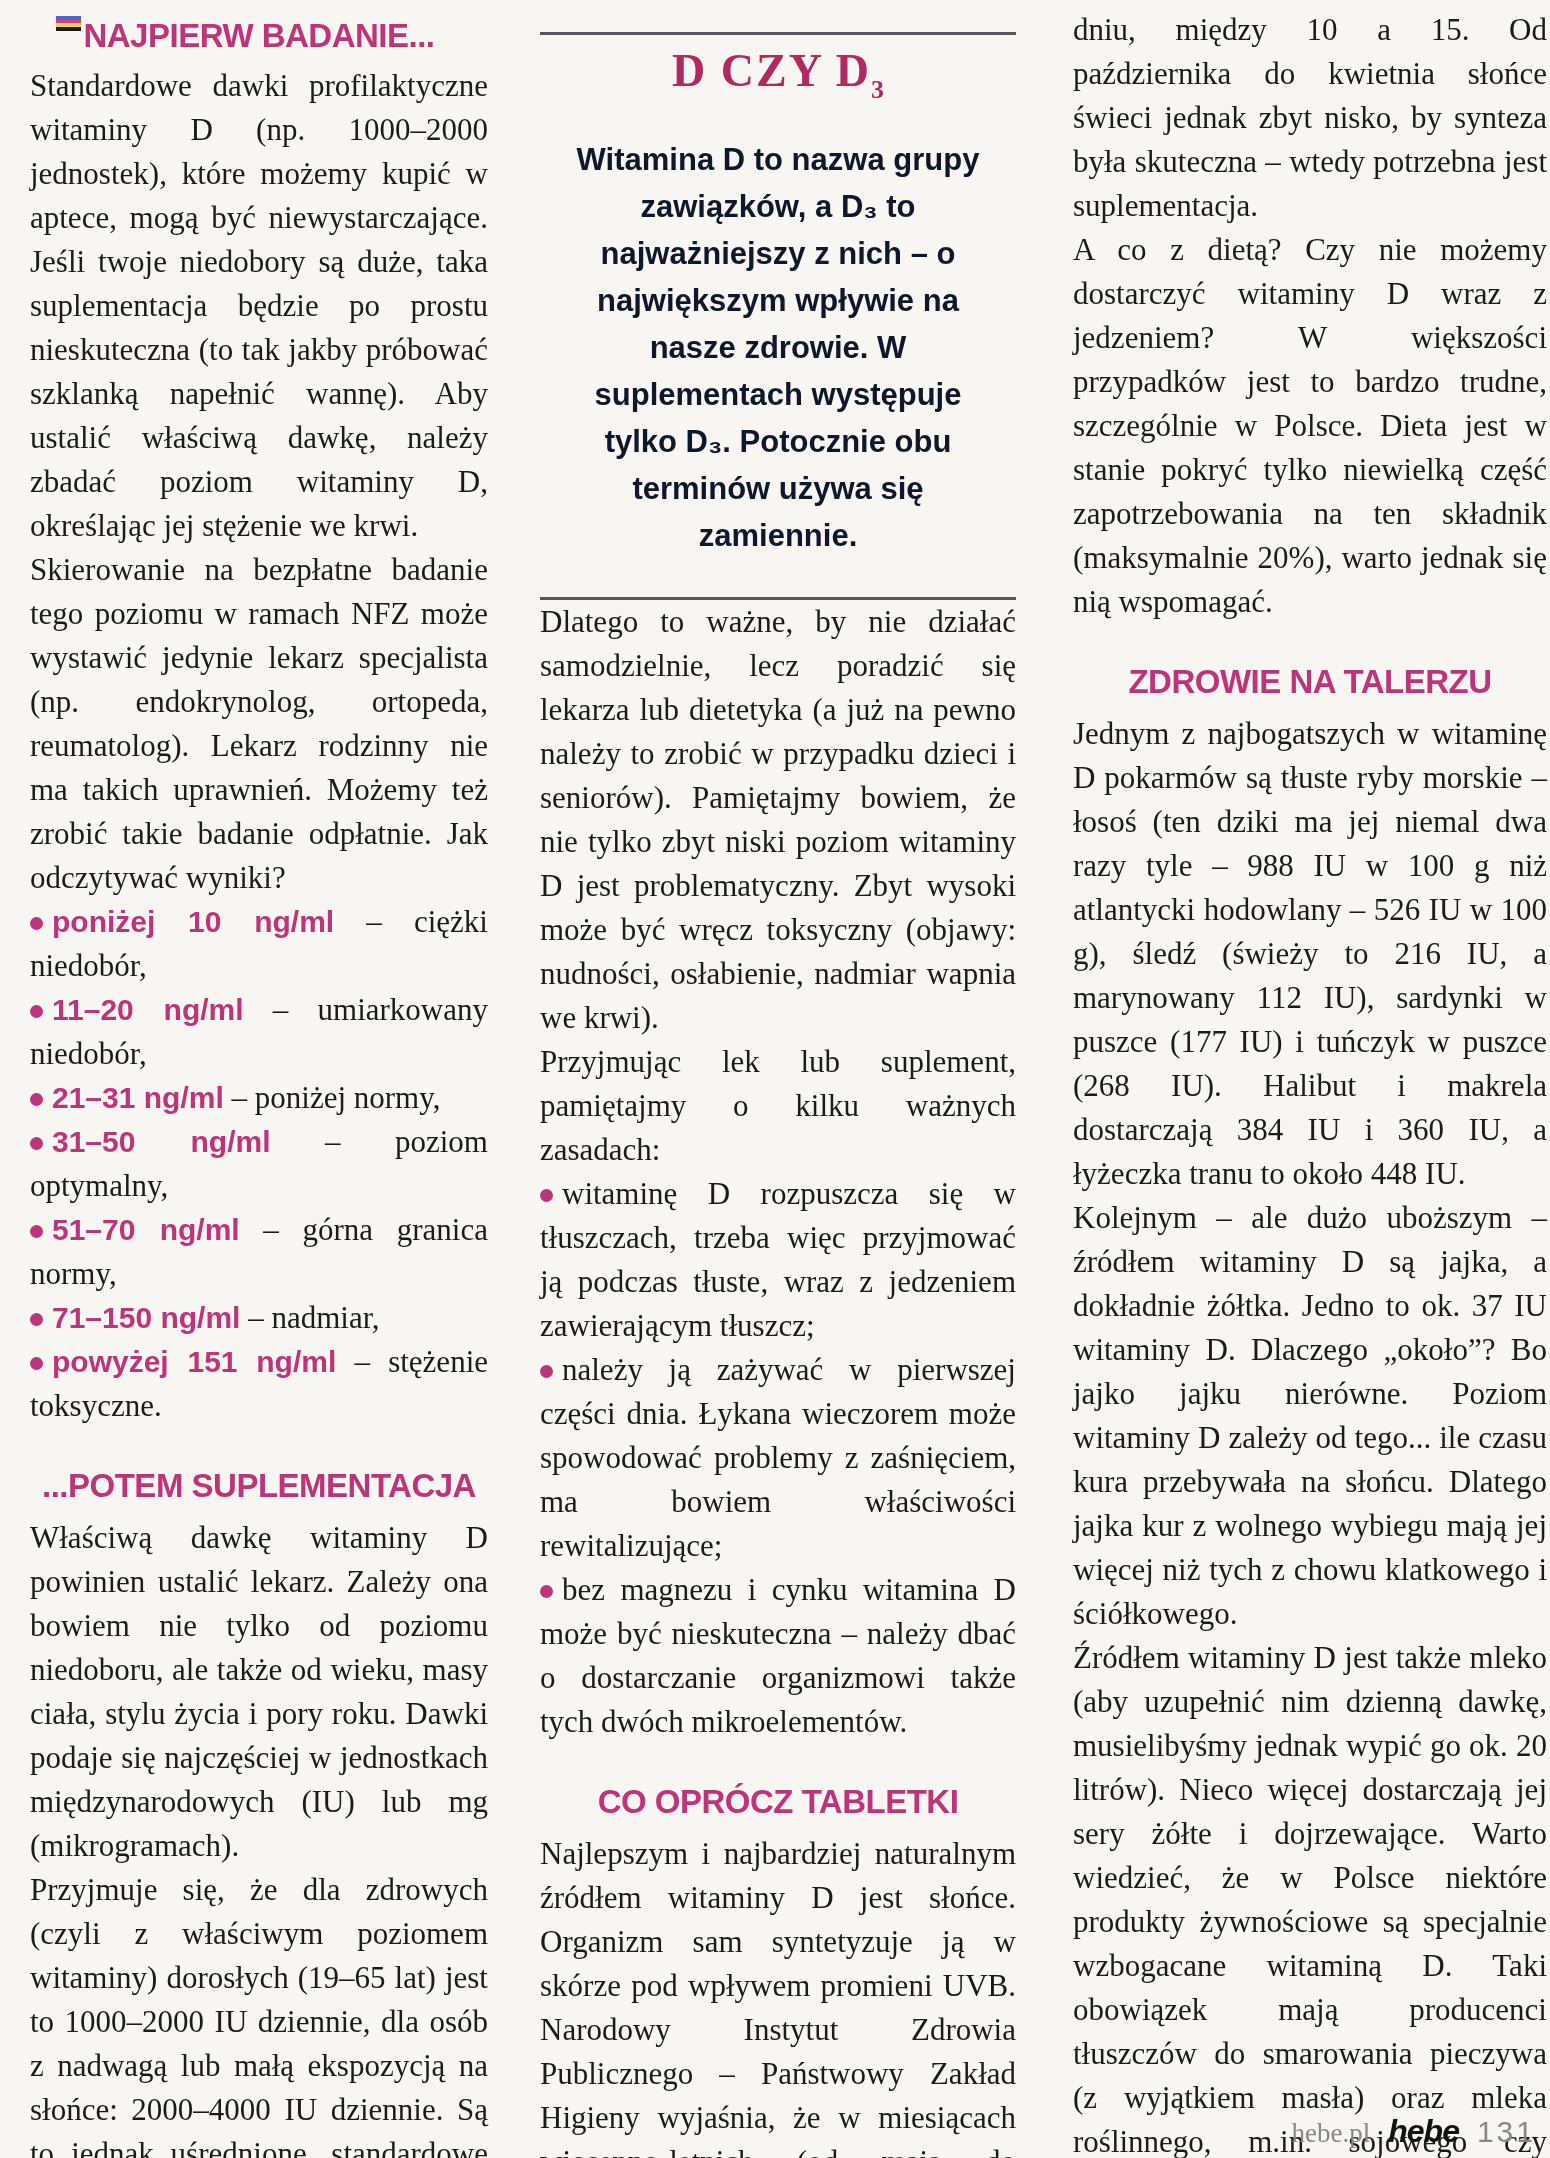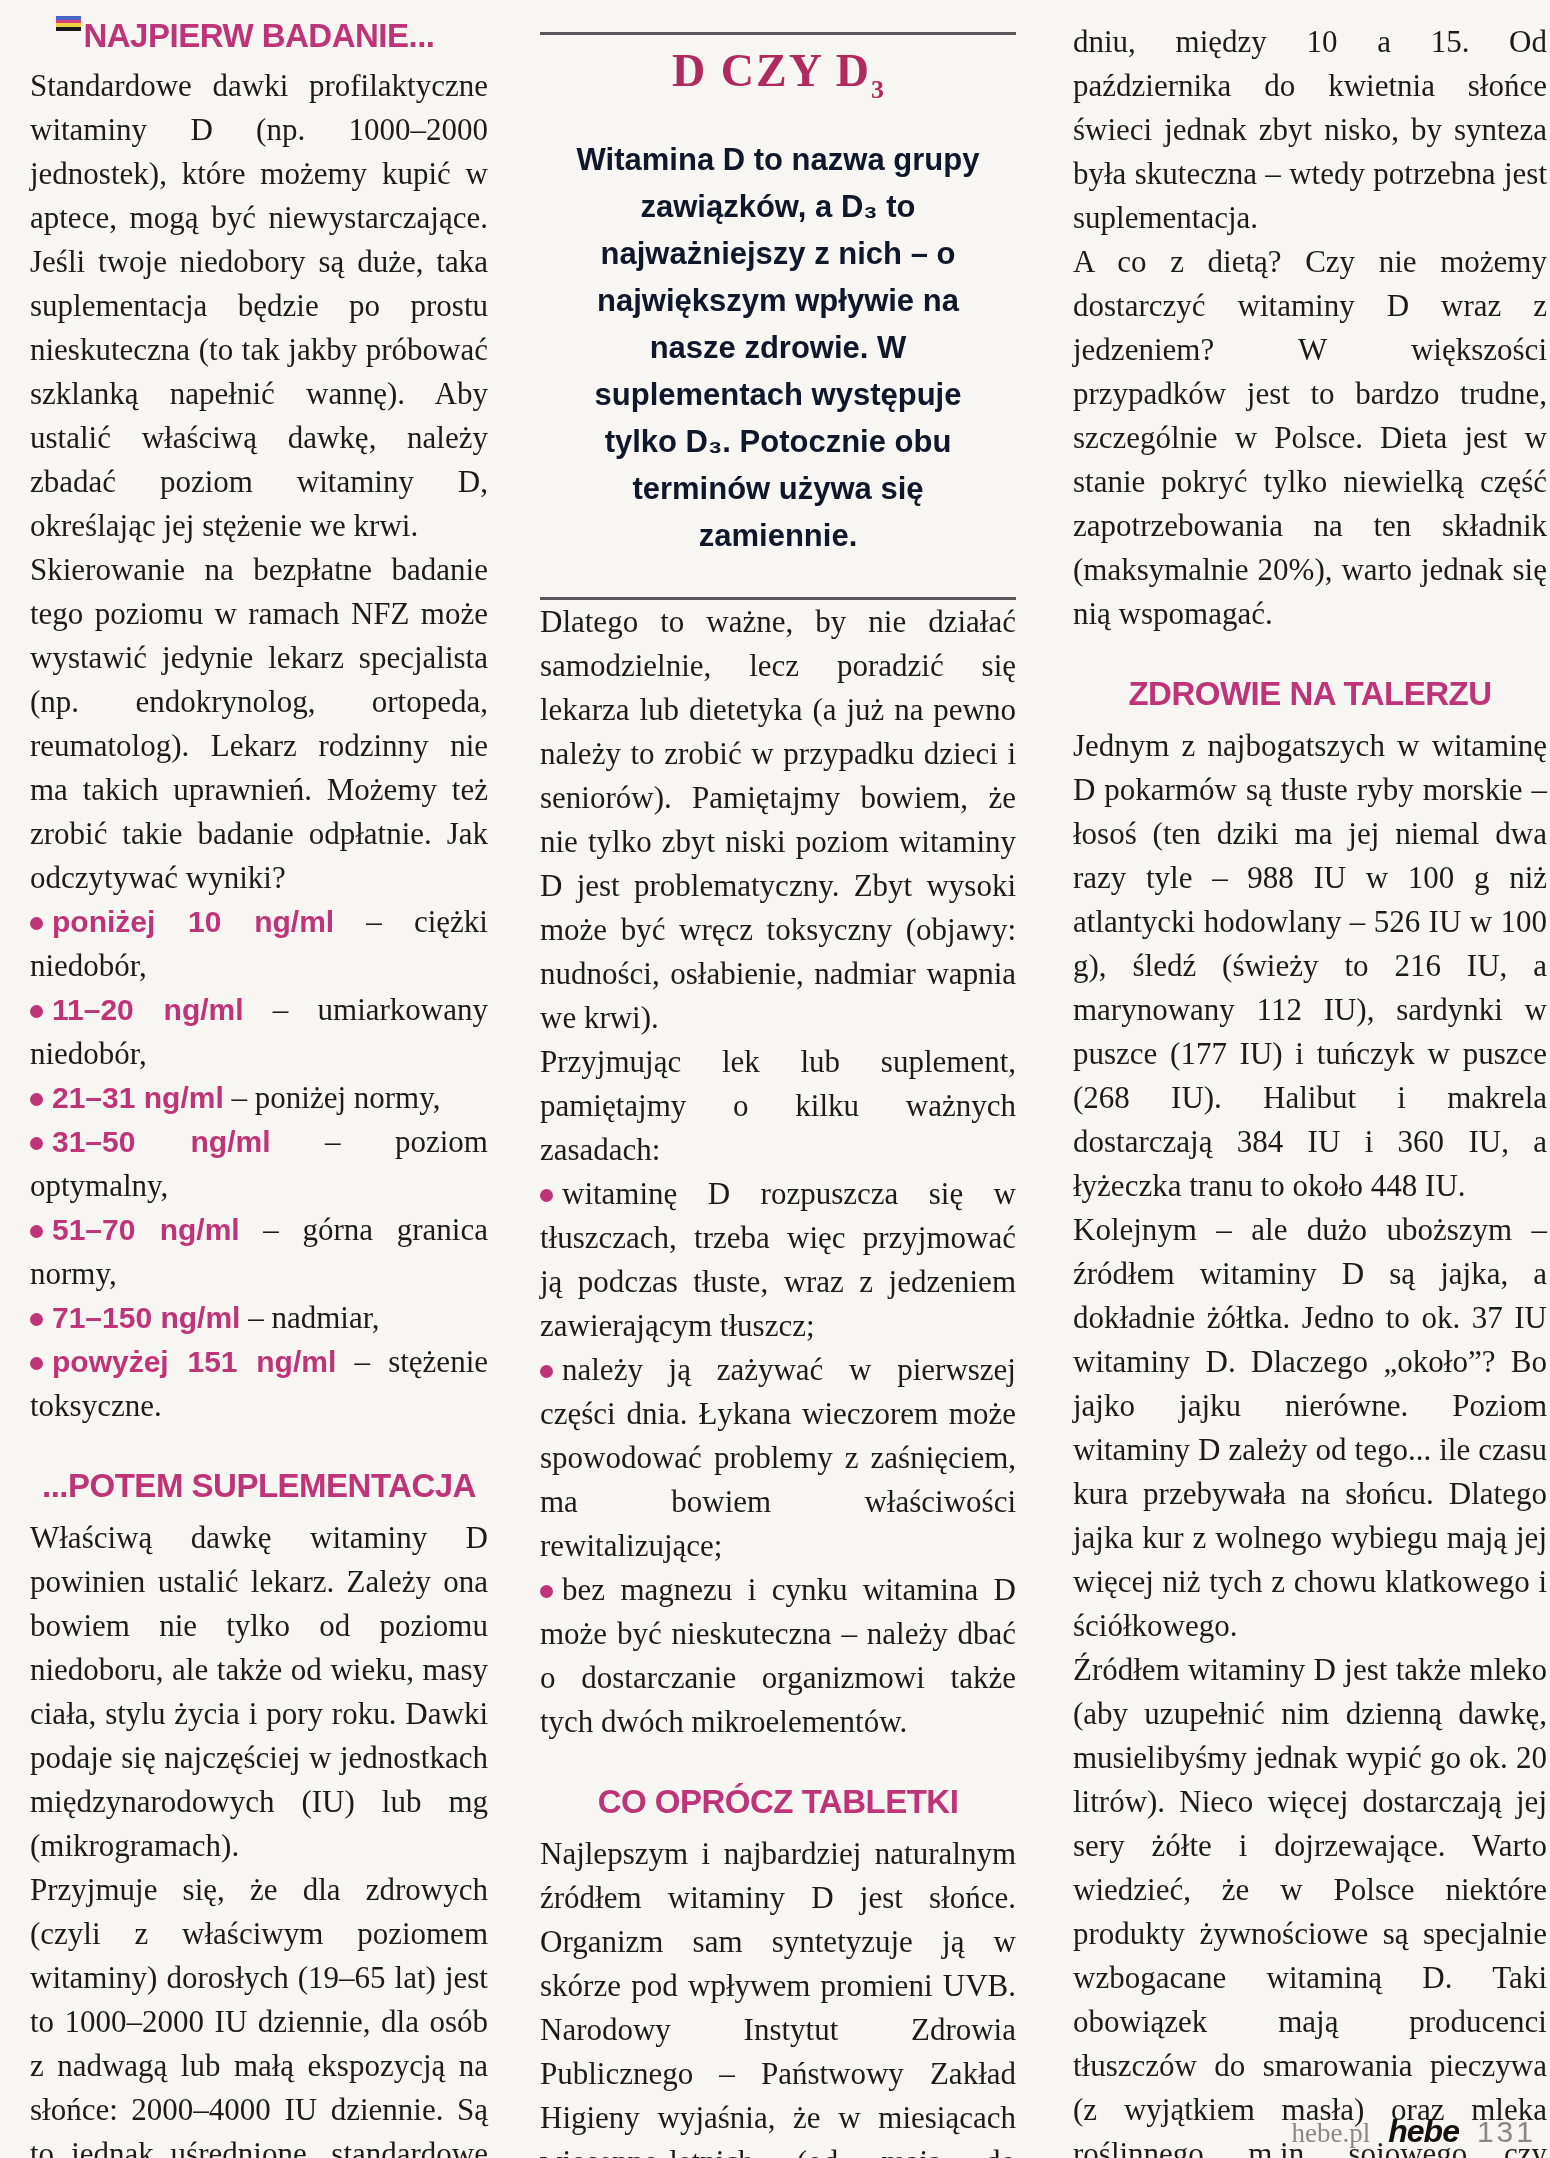--- a/index.html
+++ b/index.html
@@ -29,21 +29,21 @@
   }
   .col1 .h-first{margin:16px 0 8px;}
   .h-mid{margin:38px 0 10px;}
 
   .body-p{
     font-size:31px;
     line-height:44px;
     text-align:justify;
     margin:0;
   }
-  .col3 .first{padding-top:20px;}
+  .col3 .first{padding-top:8px;}
 
   
   .dbox{
     margin-top:32px;
     border-top:3px solid var(--rule-gray,#5c555b);
     border-bottom:3px solid var(--rule-gray,#5c555b);
     padding:10px 4px 38px;
   }
   .dbox-title{
     font-family:"Liberation Serif", serif;

